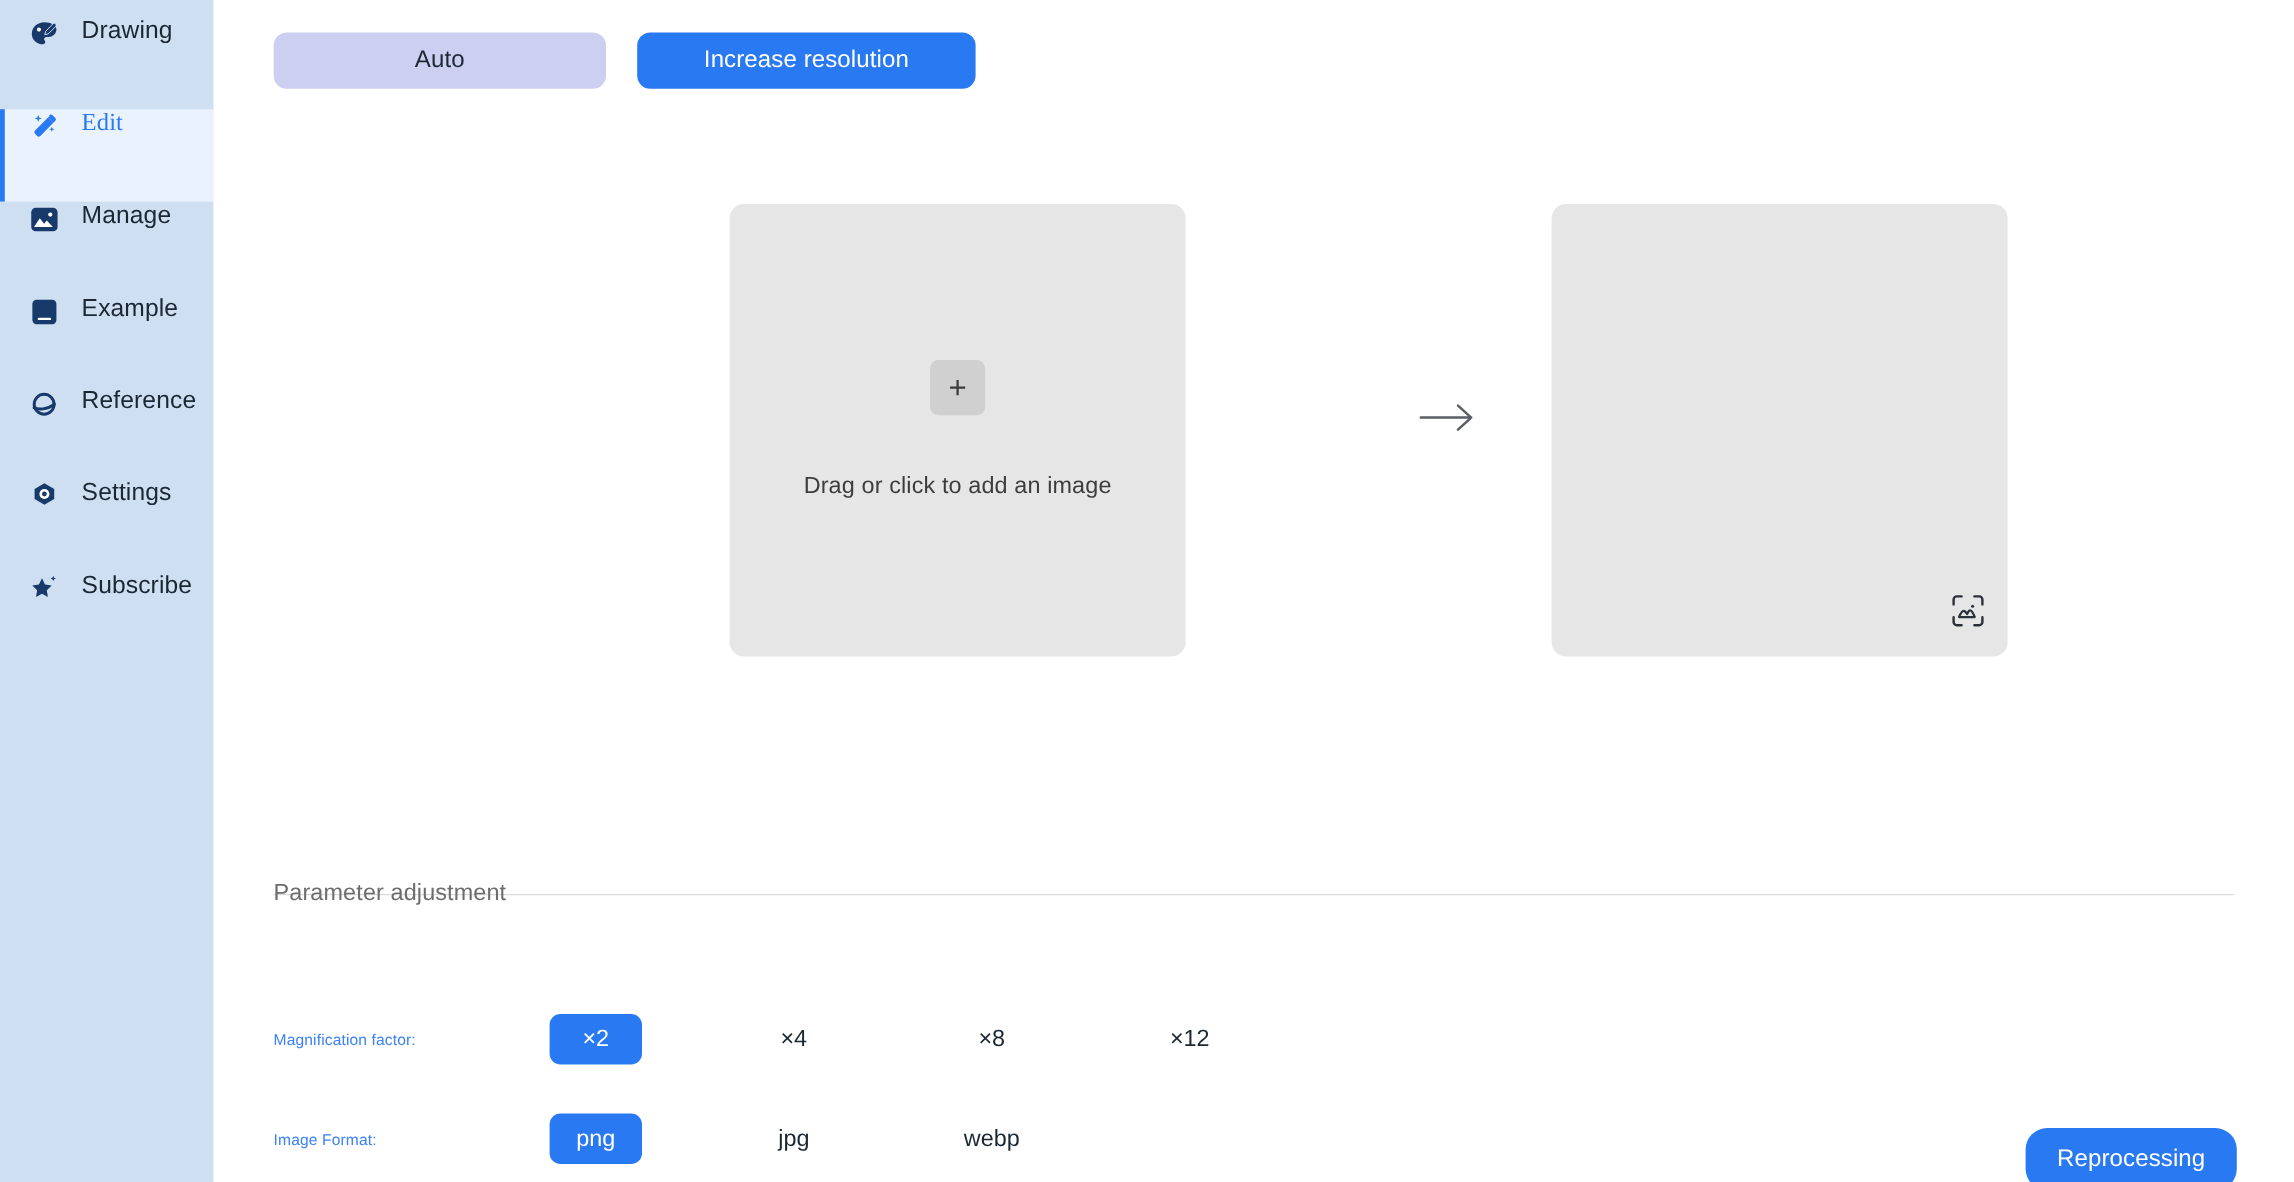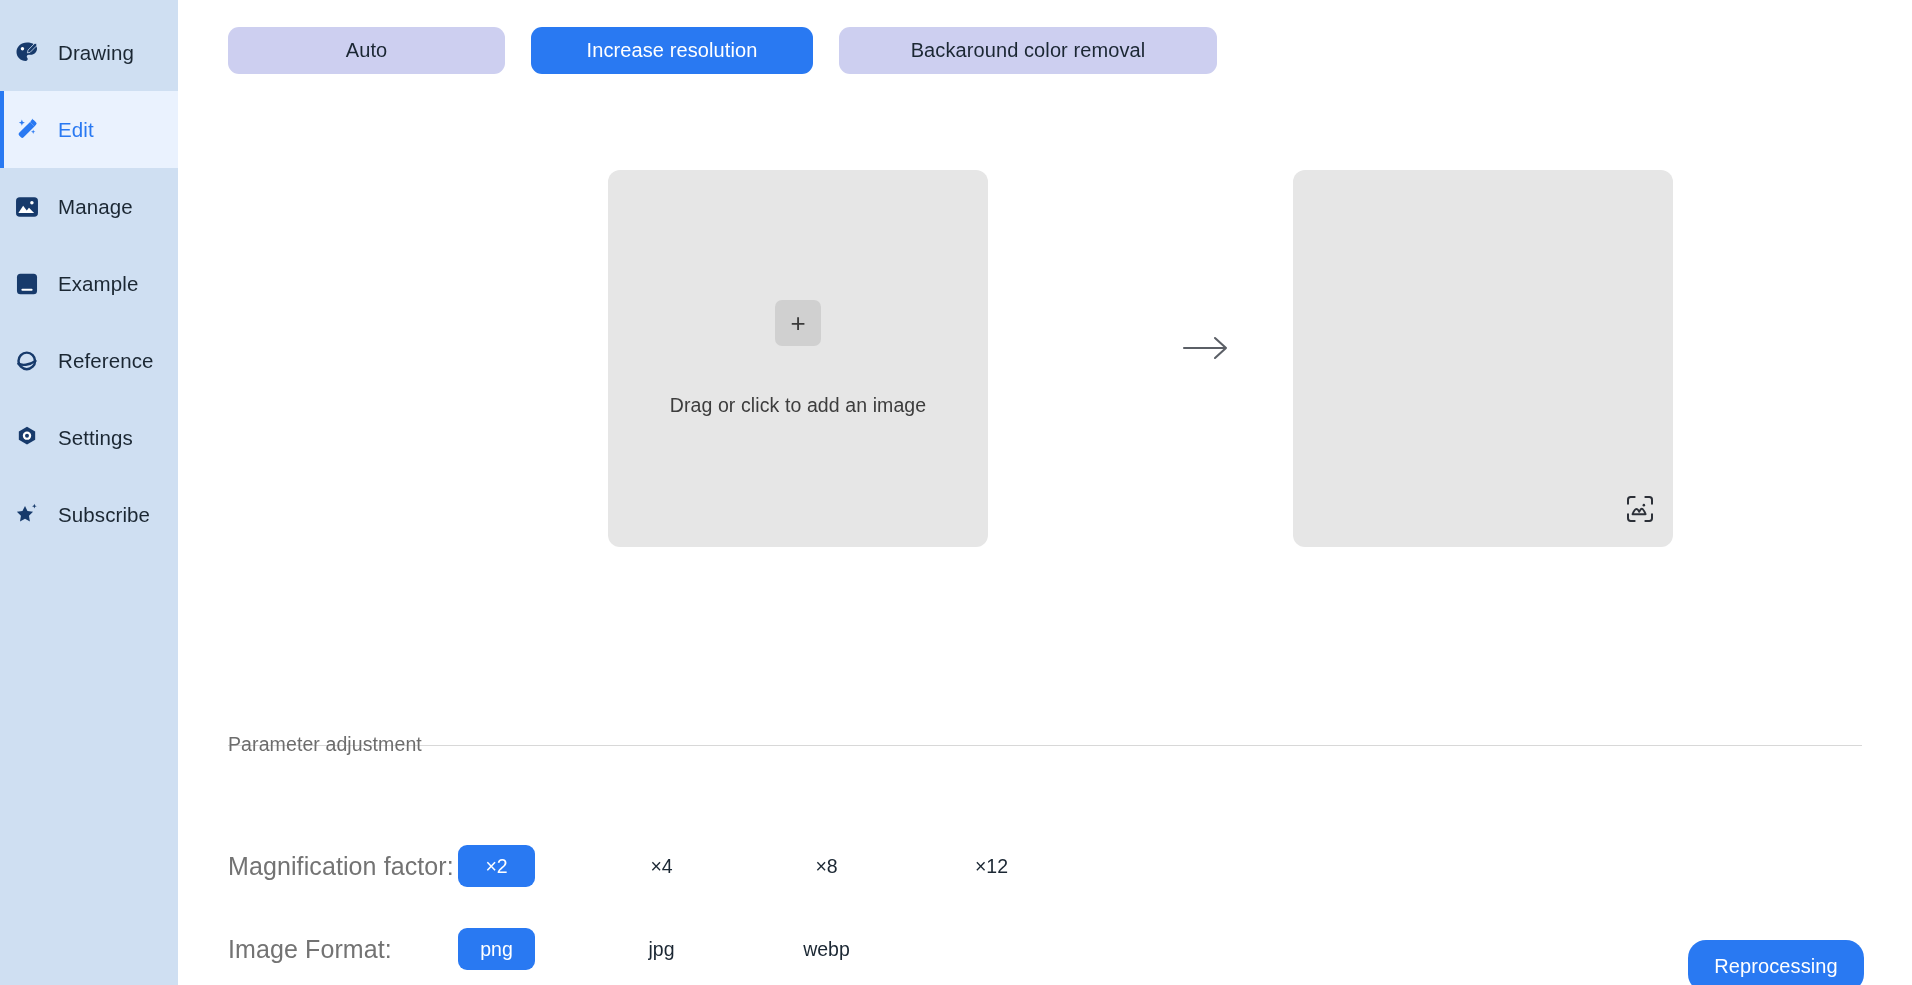--- a/index.html
+++ b/index.html
@@ -25,22 +25,22 @@
     height: 985px;
     background: #cfdff2;
     flex: 0 0 178px;
     padding-top: 14px;
     position: relative;
   }
   .nav-item {
     position: relative;
     height: 77px;
     display: flex;
-    align-items: center;
-    padding-left: 12px;
+    align-items: flex-start;
+    padding-left: 22px;
     cursor: pointer;
     user-select: none;
   }
   .nav-item .nav-icon {
     width: 30px;
     height: 30px;
     flex: 0 0 30px;
     display: flex;
     align-items: center;
     justify-content: center;
@@ -57,20 +57,21 @@
   }
   .nav-item.active::before {
     content: "";
     position: absolute;
     left: 0; top: 0; bottom: 0;
     width: 4px;
     background: #2979f2;
   }
   .nav-item.active .nav-label {
     color: #2979f2;
+    font-family: Liberation Serif, serif;
   }
 
   
   .main {
     flex: 1 1 auto;
     position: relative;
     height: 985px;
     background: #ffffff;
   }
 
@@ -199,22 +200,22 @@
     left: 50px;
     display: flex;
     align-items: center;
     height: 42px;
   }
   .param-row.row-mag { top: 845px; }
   .param-row.row-fmt { top: 928px; }
   .param-label {
     width: 230px;
     flex: 0 0 230px;
-    font-size: 25px;
-    color: #737373;
+    font-size: 13px;
+    color: #3b82f6;
     letter-spacing: 0.1px;
   }
   .opt {
     width: 77px;
     flex: 0 0 77px;
     height: 42px;
     border: none;
     background: transparent;
     border-radius: 9px;
     font-size: 19.5px;
@@ -331,21 +332,20 @@
       <span class="nav-label">Subscribe</span>
     </div>
 
   </nav>
 
   <main class="main">
 
     <div class="modebar">
       <button class="mode-btn w-auto">Auto</button>
       <button class="mode-btn w-inc selected">Increase resolution</button>
-      <button class="mode-btn w-bg">Backaround color removal</button>
     </div>
 
     <section class="workspace">
 
       <div class="drop-card">
         <div class="plus-box">
           <span>+</span>
         </div>
         <div class="drop-text">Drag or click to add an image</div>
       </div>

